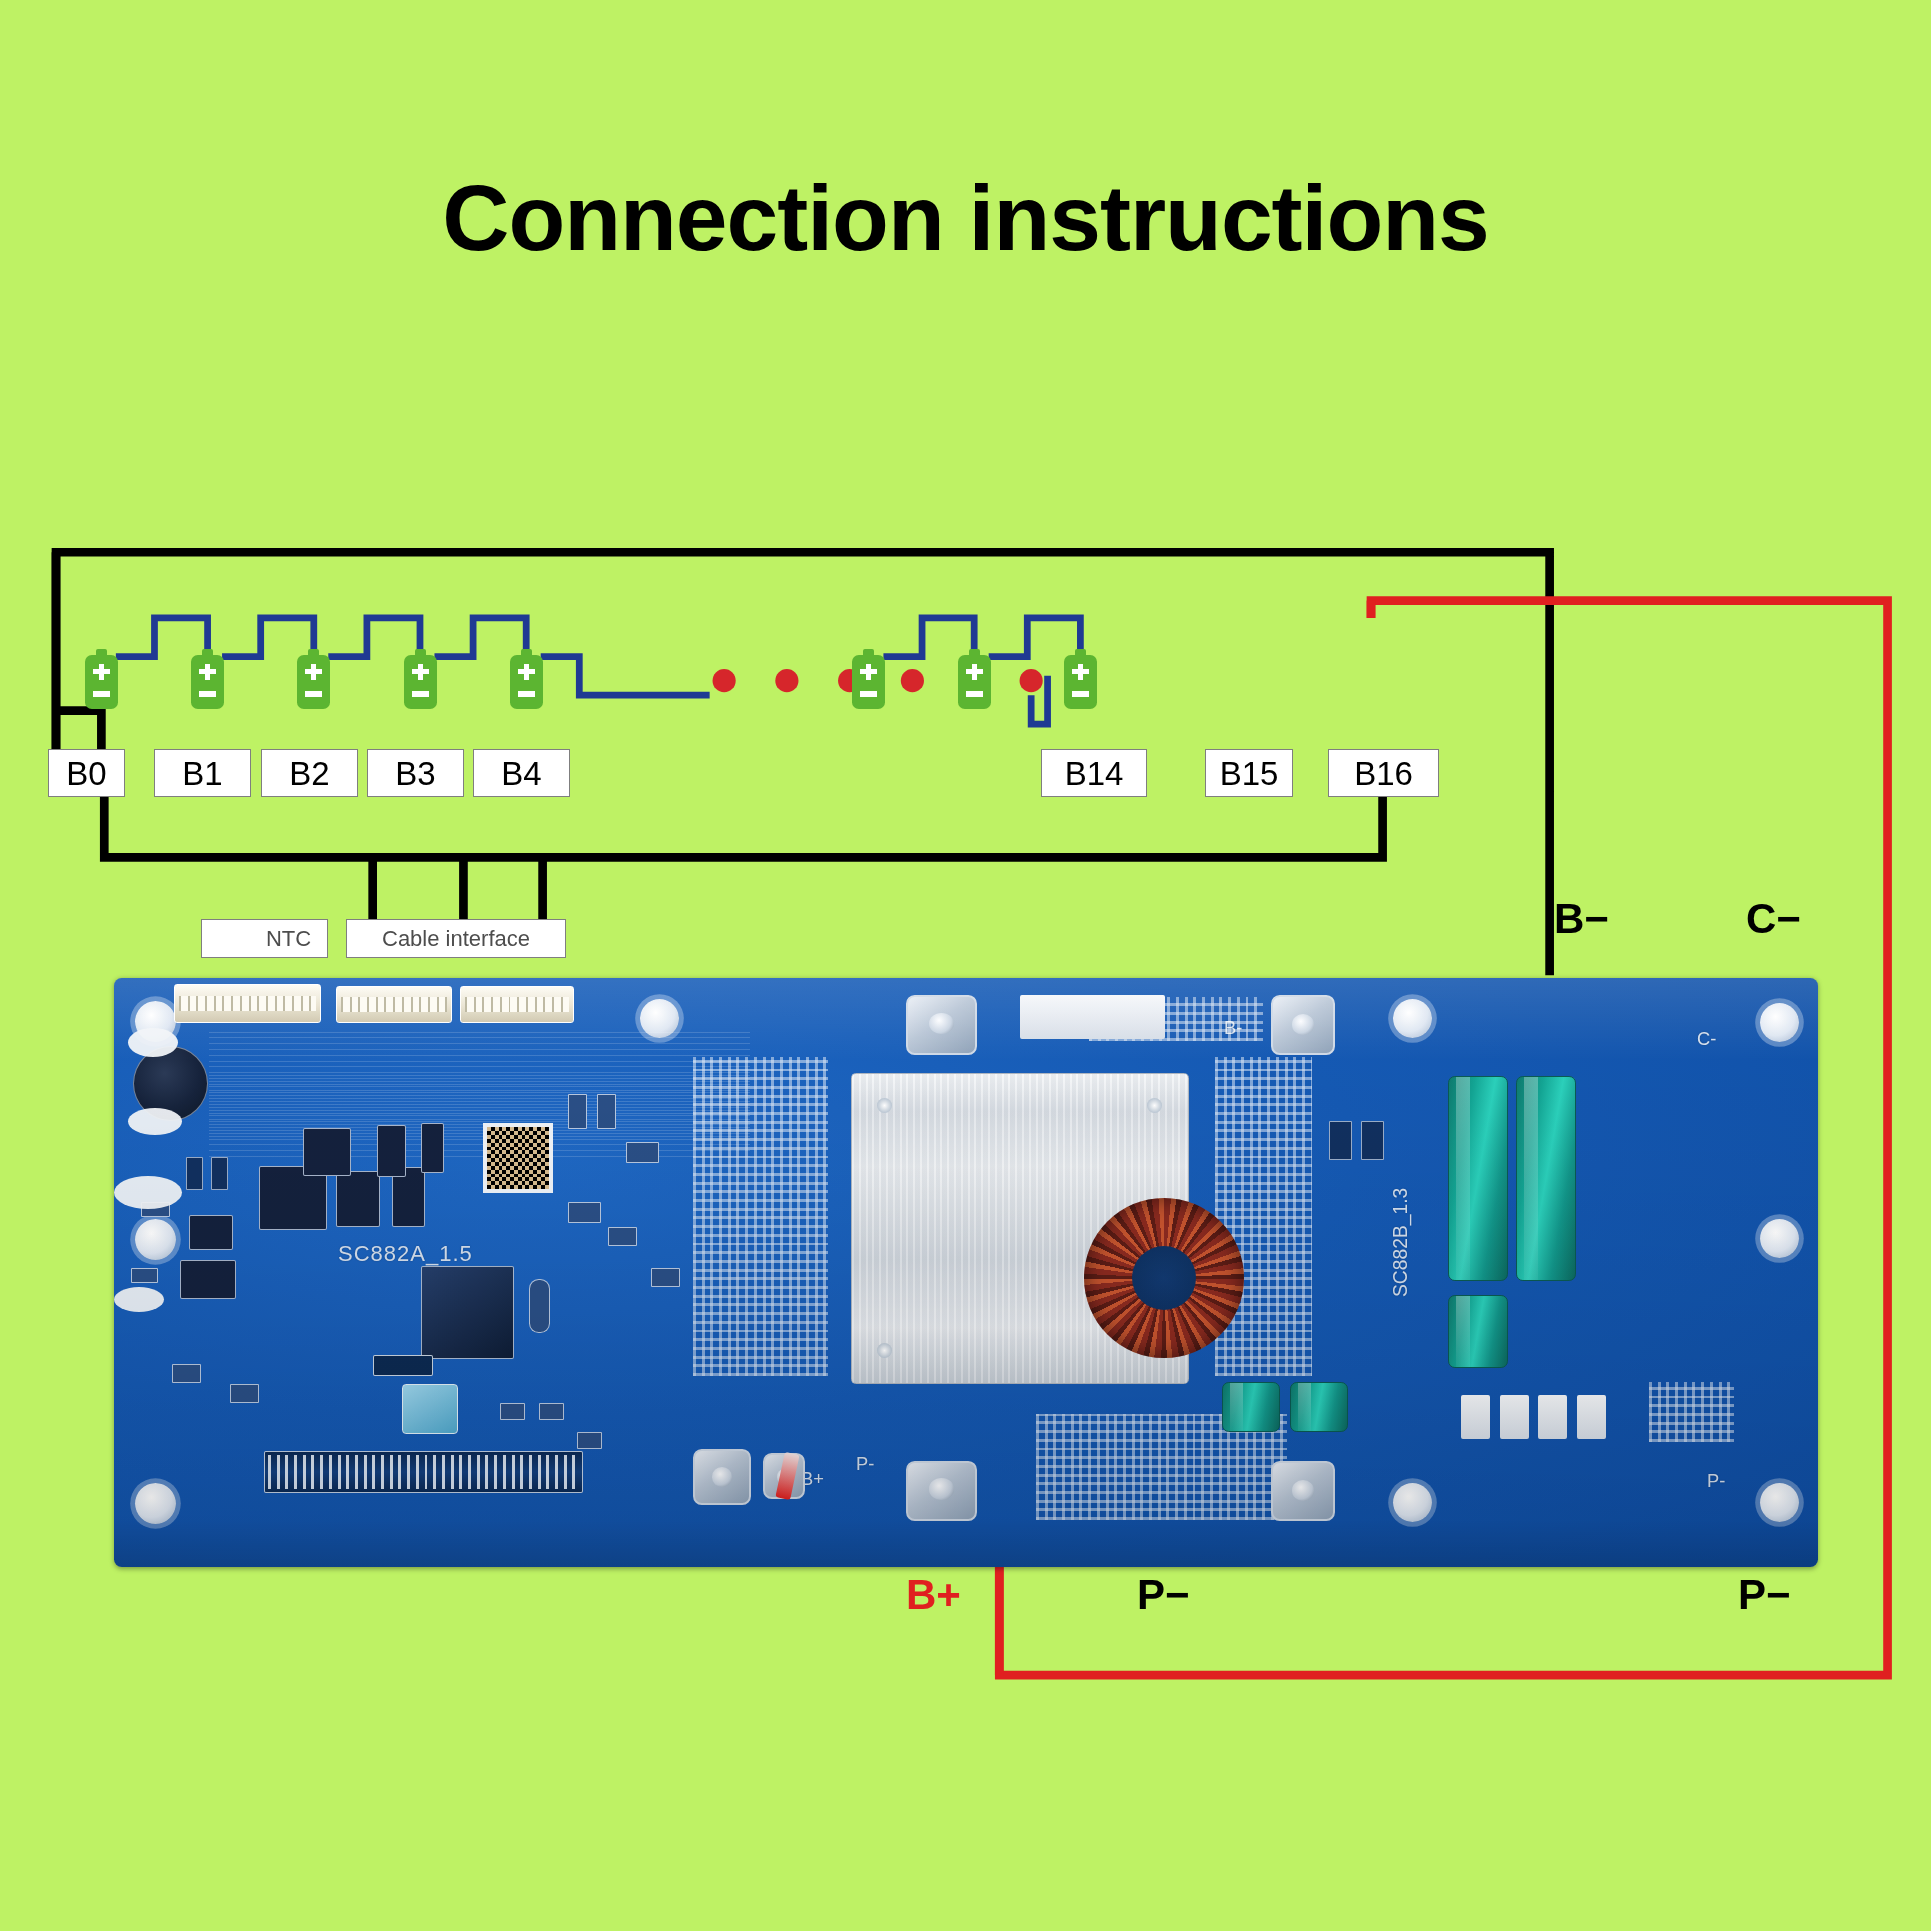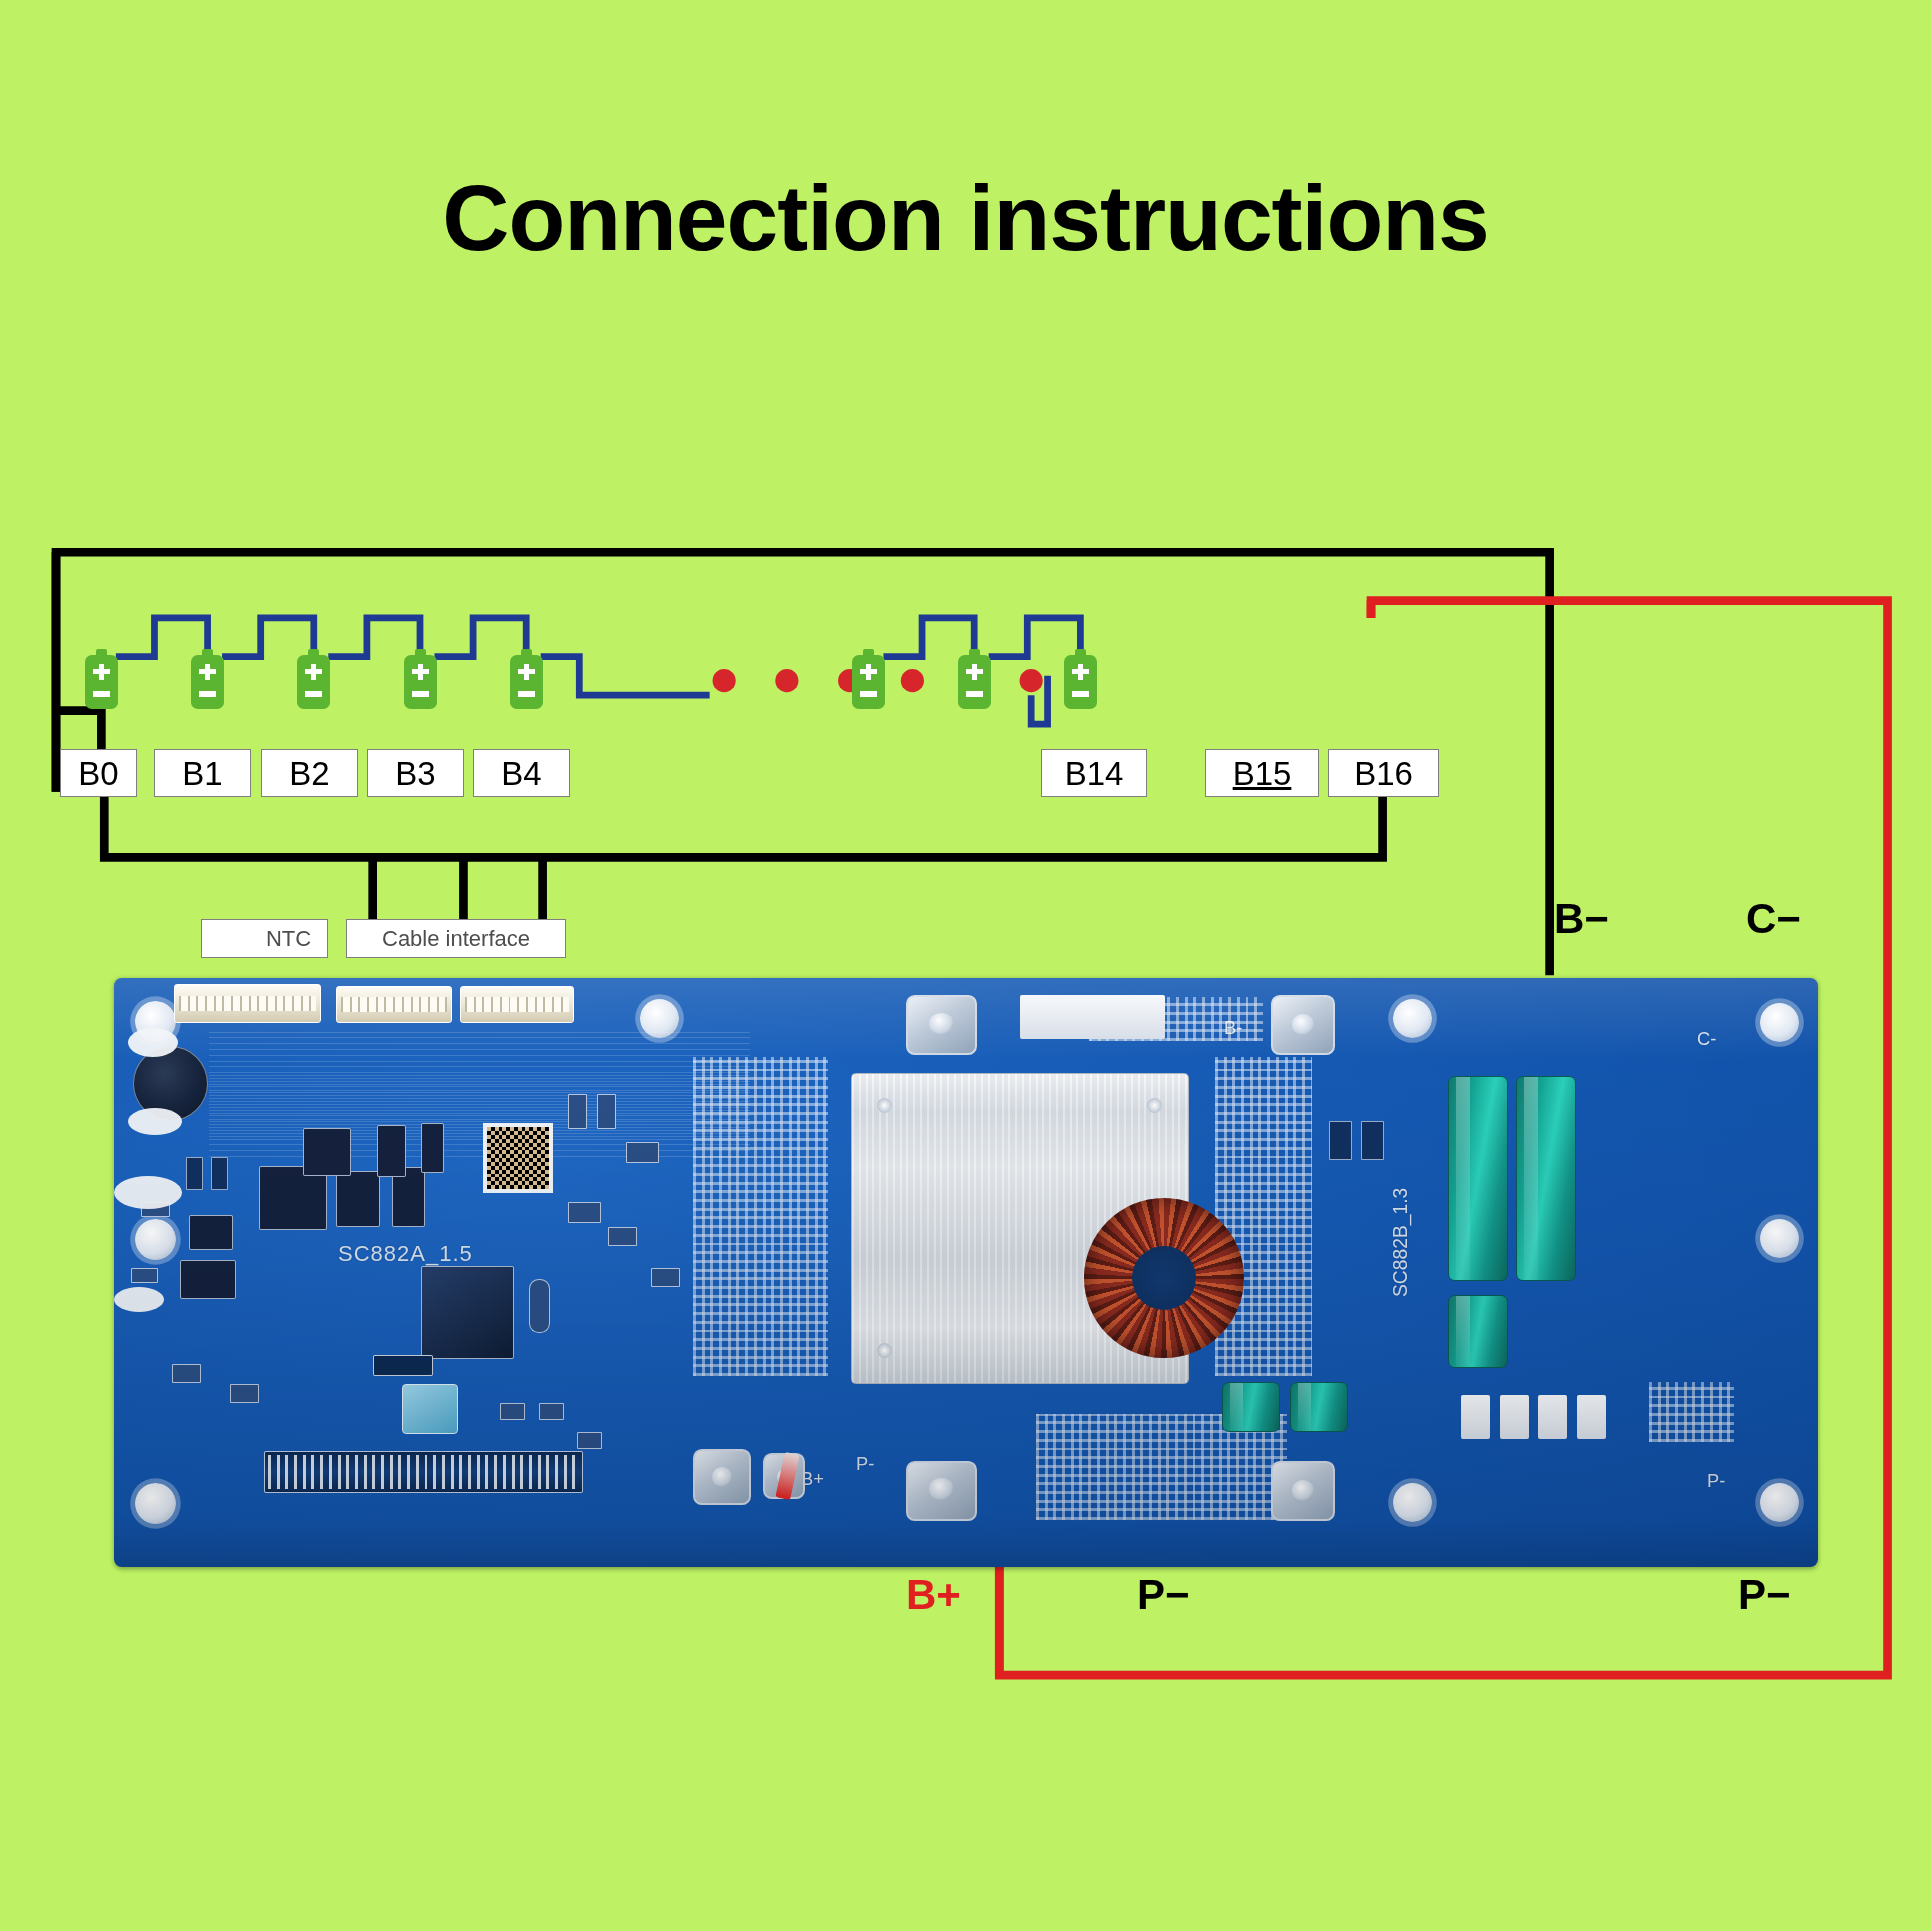--- a/index.html
+++ b/index.html
@@ -307,27 +307,27 @@
     <div class="minus"></div>
   </div>
   <div class="cell" style="left:1064px; top:649px;">
     <div class="cap"></div>
     <div class="body"></div>
     <div class="plus-h"></div>
     <div class="plus-v"></div>
     <div class="minus"></div>
   </div>
 
-  <div class="blabel" style="left:48px;  top:749px; width:77px;margin-left:12px;">B0</div>
+  <div class="blabel" style="left:48px;  top:749px; width:77px;">B0</div>
   <div class="blabel" style="left:154px; top:749px; width:97px;">B1</div>
   <div class="blabel" style="left:261px; top:749px; width:97px;">B2</div>
   <div class="blabel" style="left:367px; top:749px; width:97px;">B3</div>
   <div class="blabel" style="left:473px; top:749px; width:97px;">B4</div>
   <div class="blabel" style="left:1041px; top:749px; width:106px;">B14</div>
-  <div class="blabel" style="left:1205px; top:749px; width:114px;text-decoration:underline;">B15</div>
+  <div class="blabel" style="left:1205px; top:749px; width:88px;">B15</div>
   <div class="blabel" style="left:1328px; top:749px; width:111px;">B16</div>
 
   <div class="graybox" style="left:201px; top:919px; width:127px;padding-left:48px;">NTC</div>
   <div class="graybox" style="left:346px; top:919px; width:220px;">Cable interface</div>
 
   <div class="term" style="left:1554px; top:898px;">B−</div>
   <div class="term" style="left:1746px; top:898px;">C−</div>
   <div class="term red" style="left:906px; top:1574px;">B+</div>
   <div class="term" style="left:1137px; top:1574px;">P−</div>
   <div class="term" style="left:1738px; top:1574px;">P−</div>

